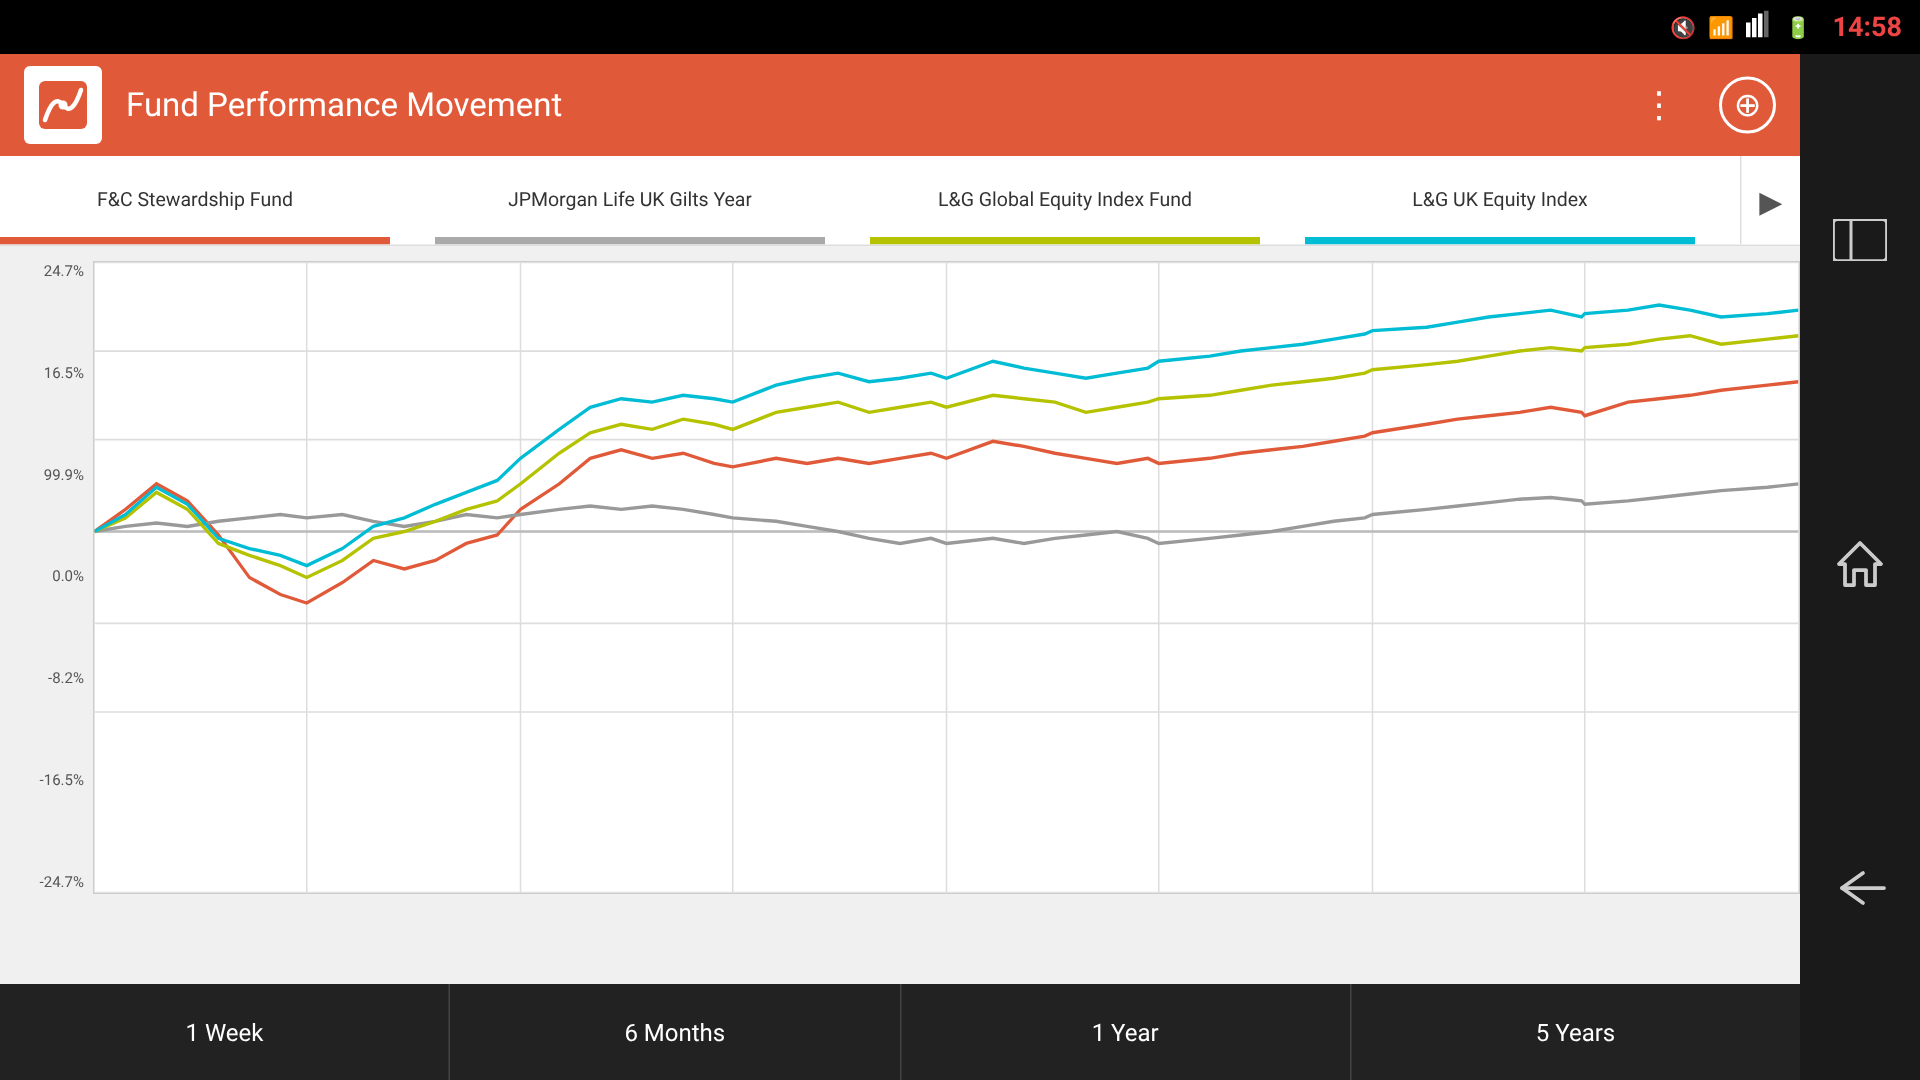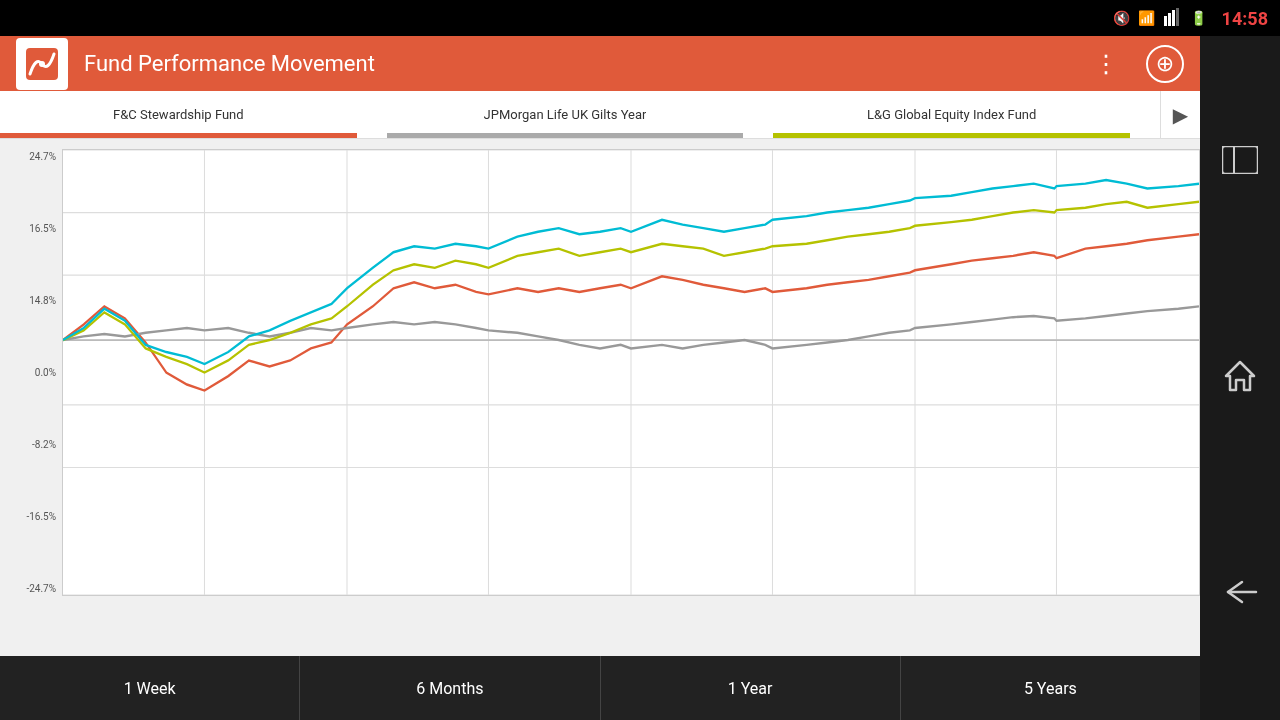--- a/index.html
+++ b/index.html
@@ -29,21 +29,21 @@
     #clock {
       color: #ef4444;
       font-size: 18px;
       font-weight: bold;
       margin-left: 6px;
     }
 
     
     #app-bar {
       background: #e05a3a;
-      height: 55px;
+      height: 68px;
       display: flex;
       align-items: center;
       padding: 0 16px;
       gap: 16px;
     }
     #app-logo {
       width: 52px;
       height: 52px;
       background: #fff;
       border-radius: 4px;
@@ -64,21 +64,21 @@
     .app-bar-icon {
       color: #fff;
       font-size: 24px;
       cursor: pointer;
       margin-left: 12px;
     }
 
     
     #fund-tabs {
       background: #fff;
-      height: 48px;
+      height: 60px;
       display: flex;
       align-items: stretch;
       border-bottom: 1px solid #ddd;
       overflow: hidden;
       gap: 30px;
     }
     .fund-tab {
       flex: 1;
       display: flex;
       flex-direction: column;
@@ -271,30 +271,34 @@
       <div class="fund-tab-underline"></div>
     </div>
     <div class="fund-tab">
       <span class="fund-tab-label">JPMorgan Life UK Gilts Year</span>
       <div class="fund-tab-underline"></div>
     </div>
     <div class="fund-tab">
       <span class="fund-tab-label">L&amp;G Global Equity Index Fund</span>
       <div class="fund-tab-underline"></div>
     </div>
+    <div class="fund-tab">
+      <span class="fund-tab-label">L&amp;G UK Equity Index</span>
+      <div class="fund-tab-underline"></div>
+    </div>
     <div class="tab-arrow">▶</div>
   </div>
 
   <div id="chart-container">
     <div id="chart-wrap">
 
       <div class="y-axis">
         <span class="y-label">24.7%</span>
         <span class="y-label">16.5%</span>
-        <span class="y-label">14.8%</span>
+        <span class="y-label">99.9%</span>
         <span class="y-label">0.0%</span>
         <span class="y-label">-8.2%</span>
         <span class="y-label">-16.5%</span>
         <span class="y-label">-24.7%</span>
       </div>
 
       <div class="chart-inner">
         <svg class="chart-lines" viewBox="0 0 1100 370" preserveAspectRatio="none">
 
           <line x1="0" y1="0" x2="1100" y2="0" stroke="#ddd" stroke-width="1"></line>

